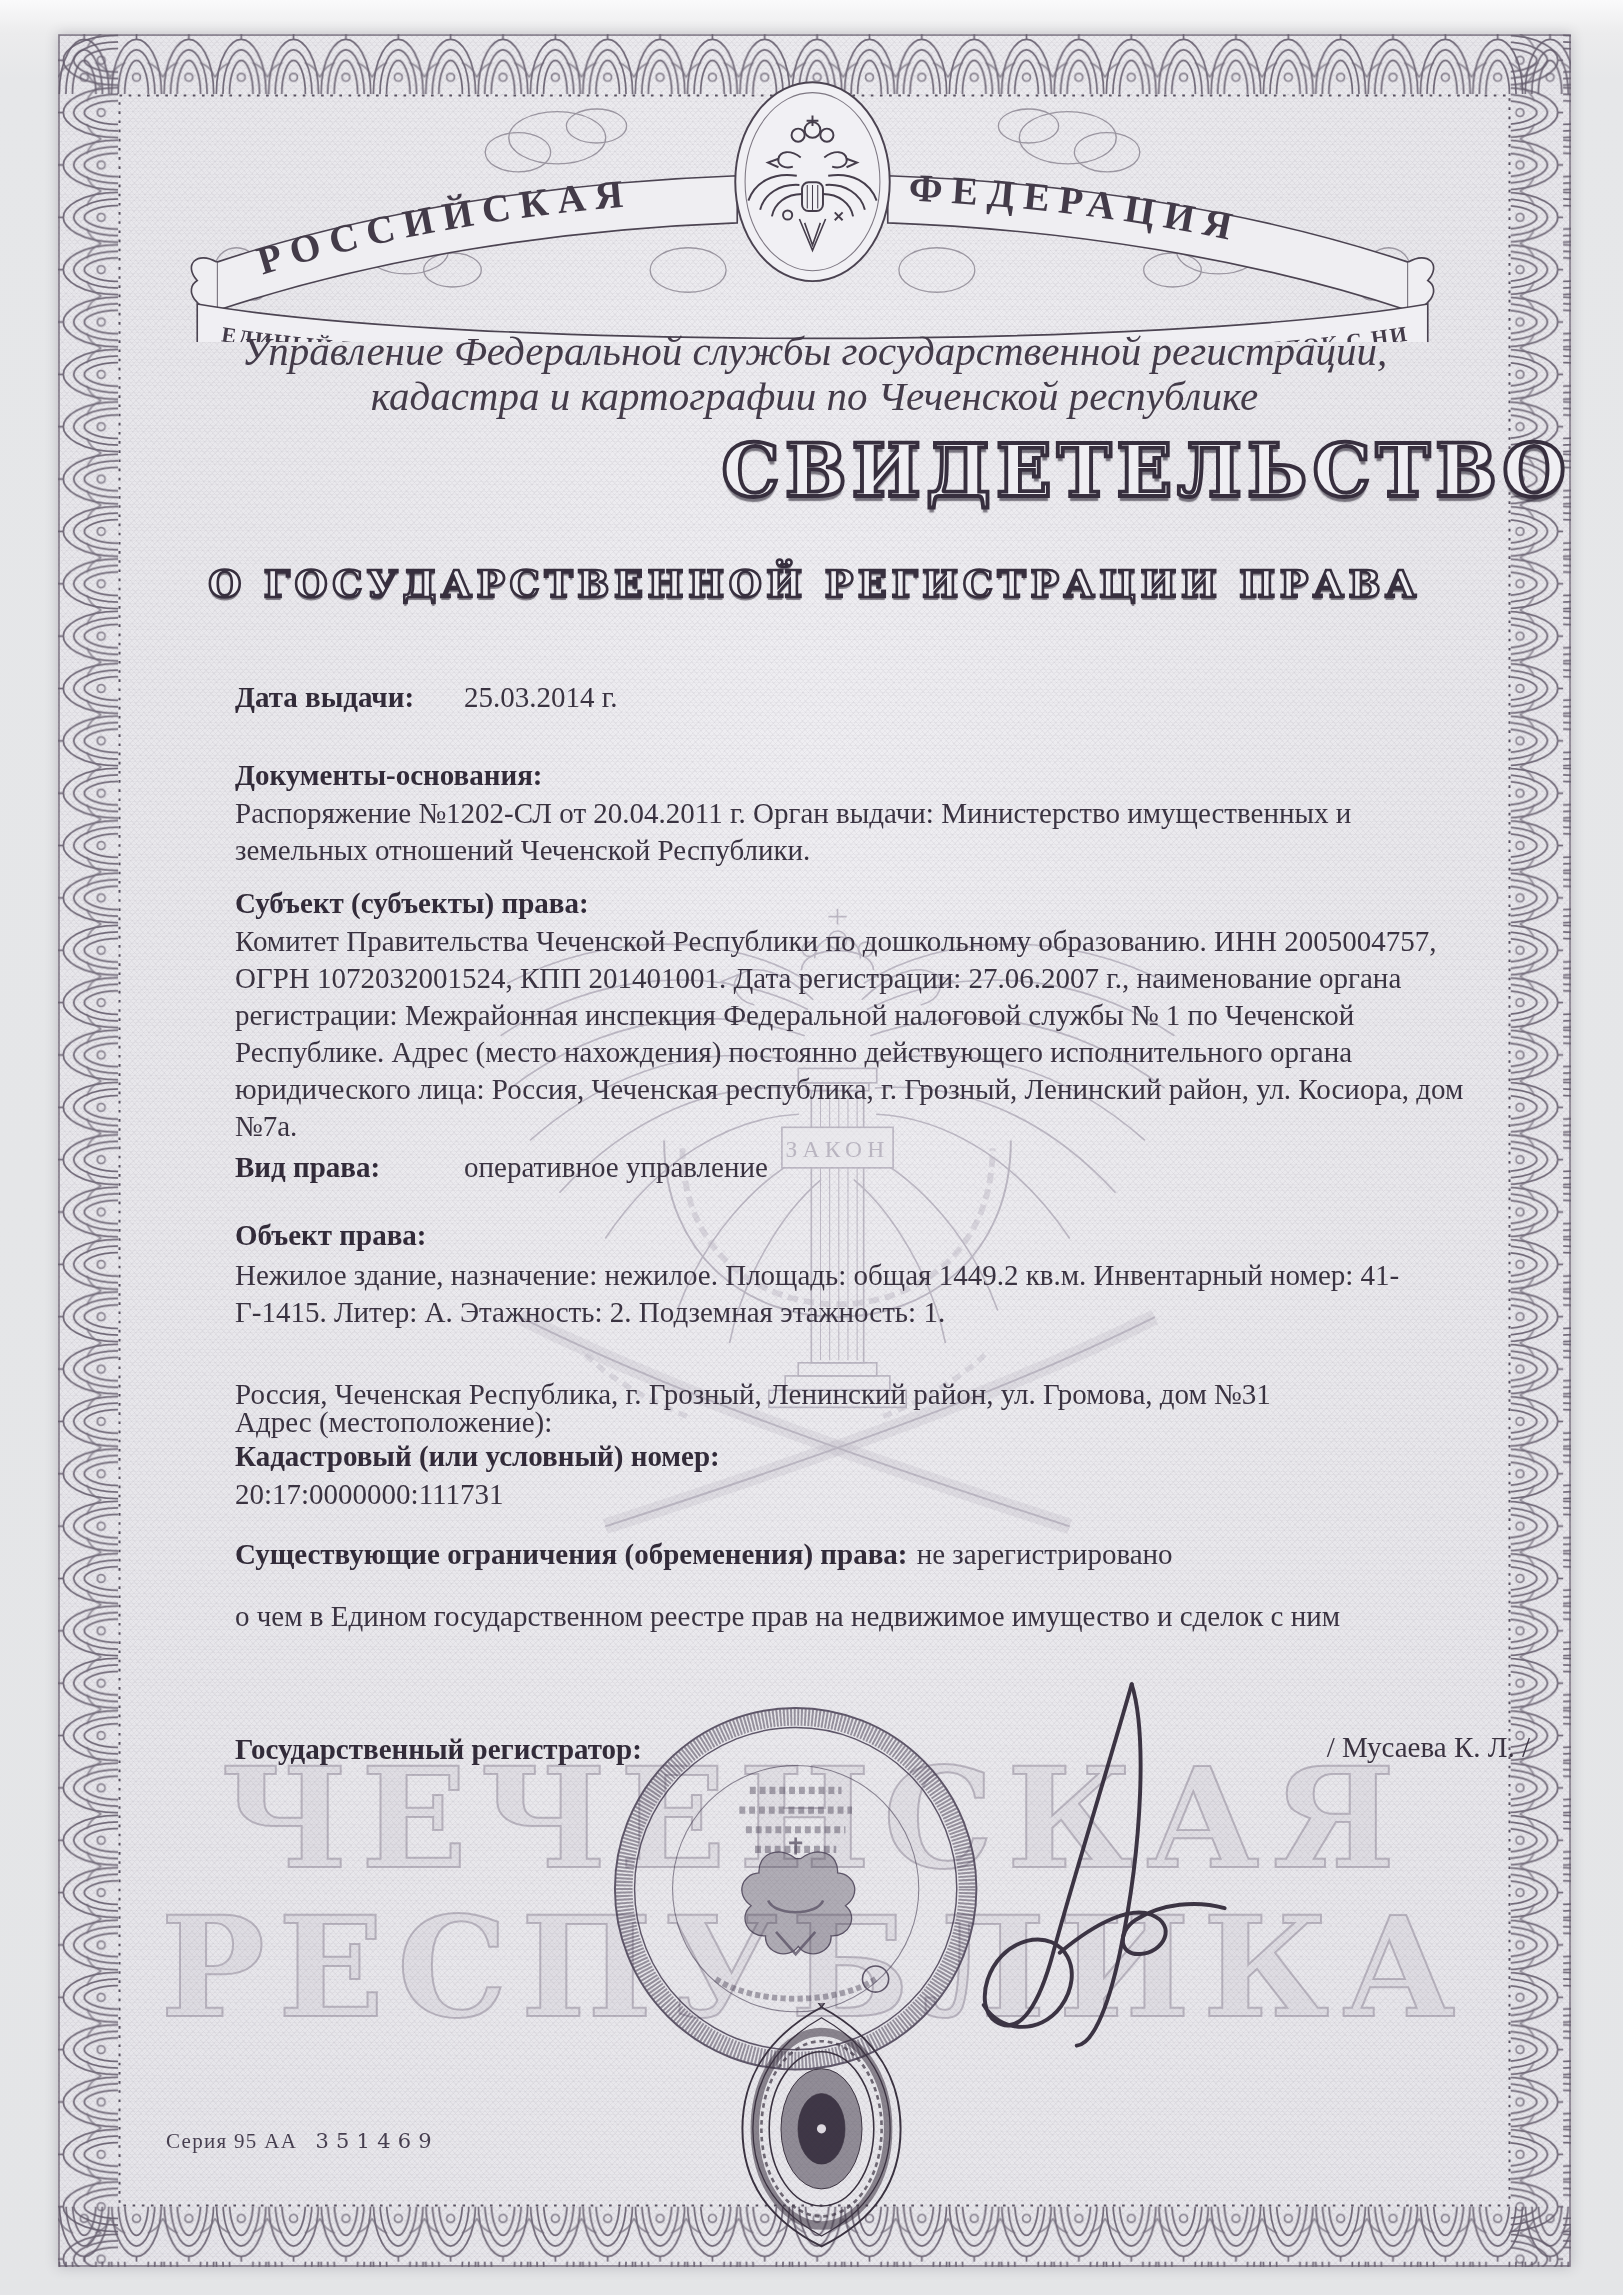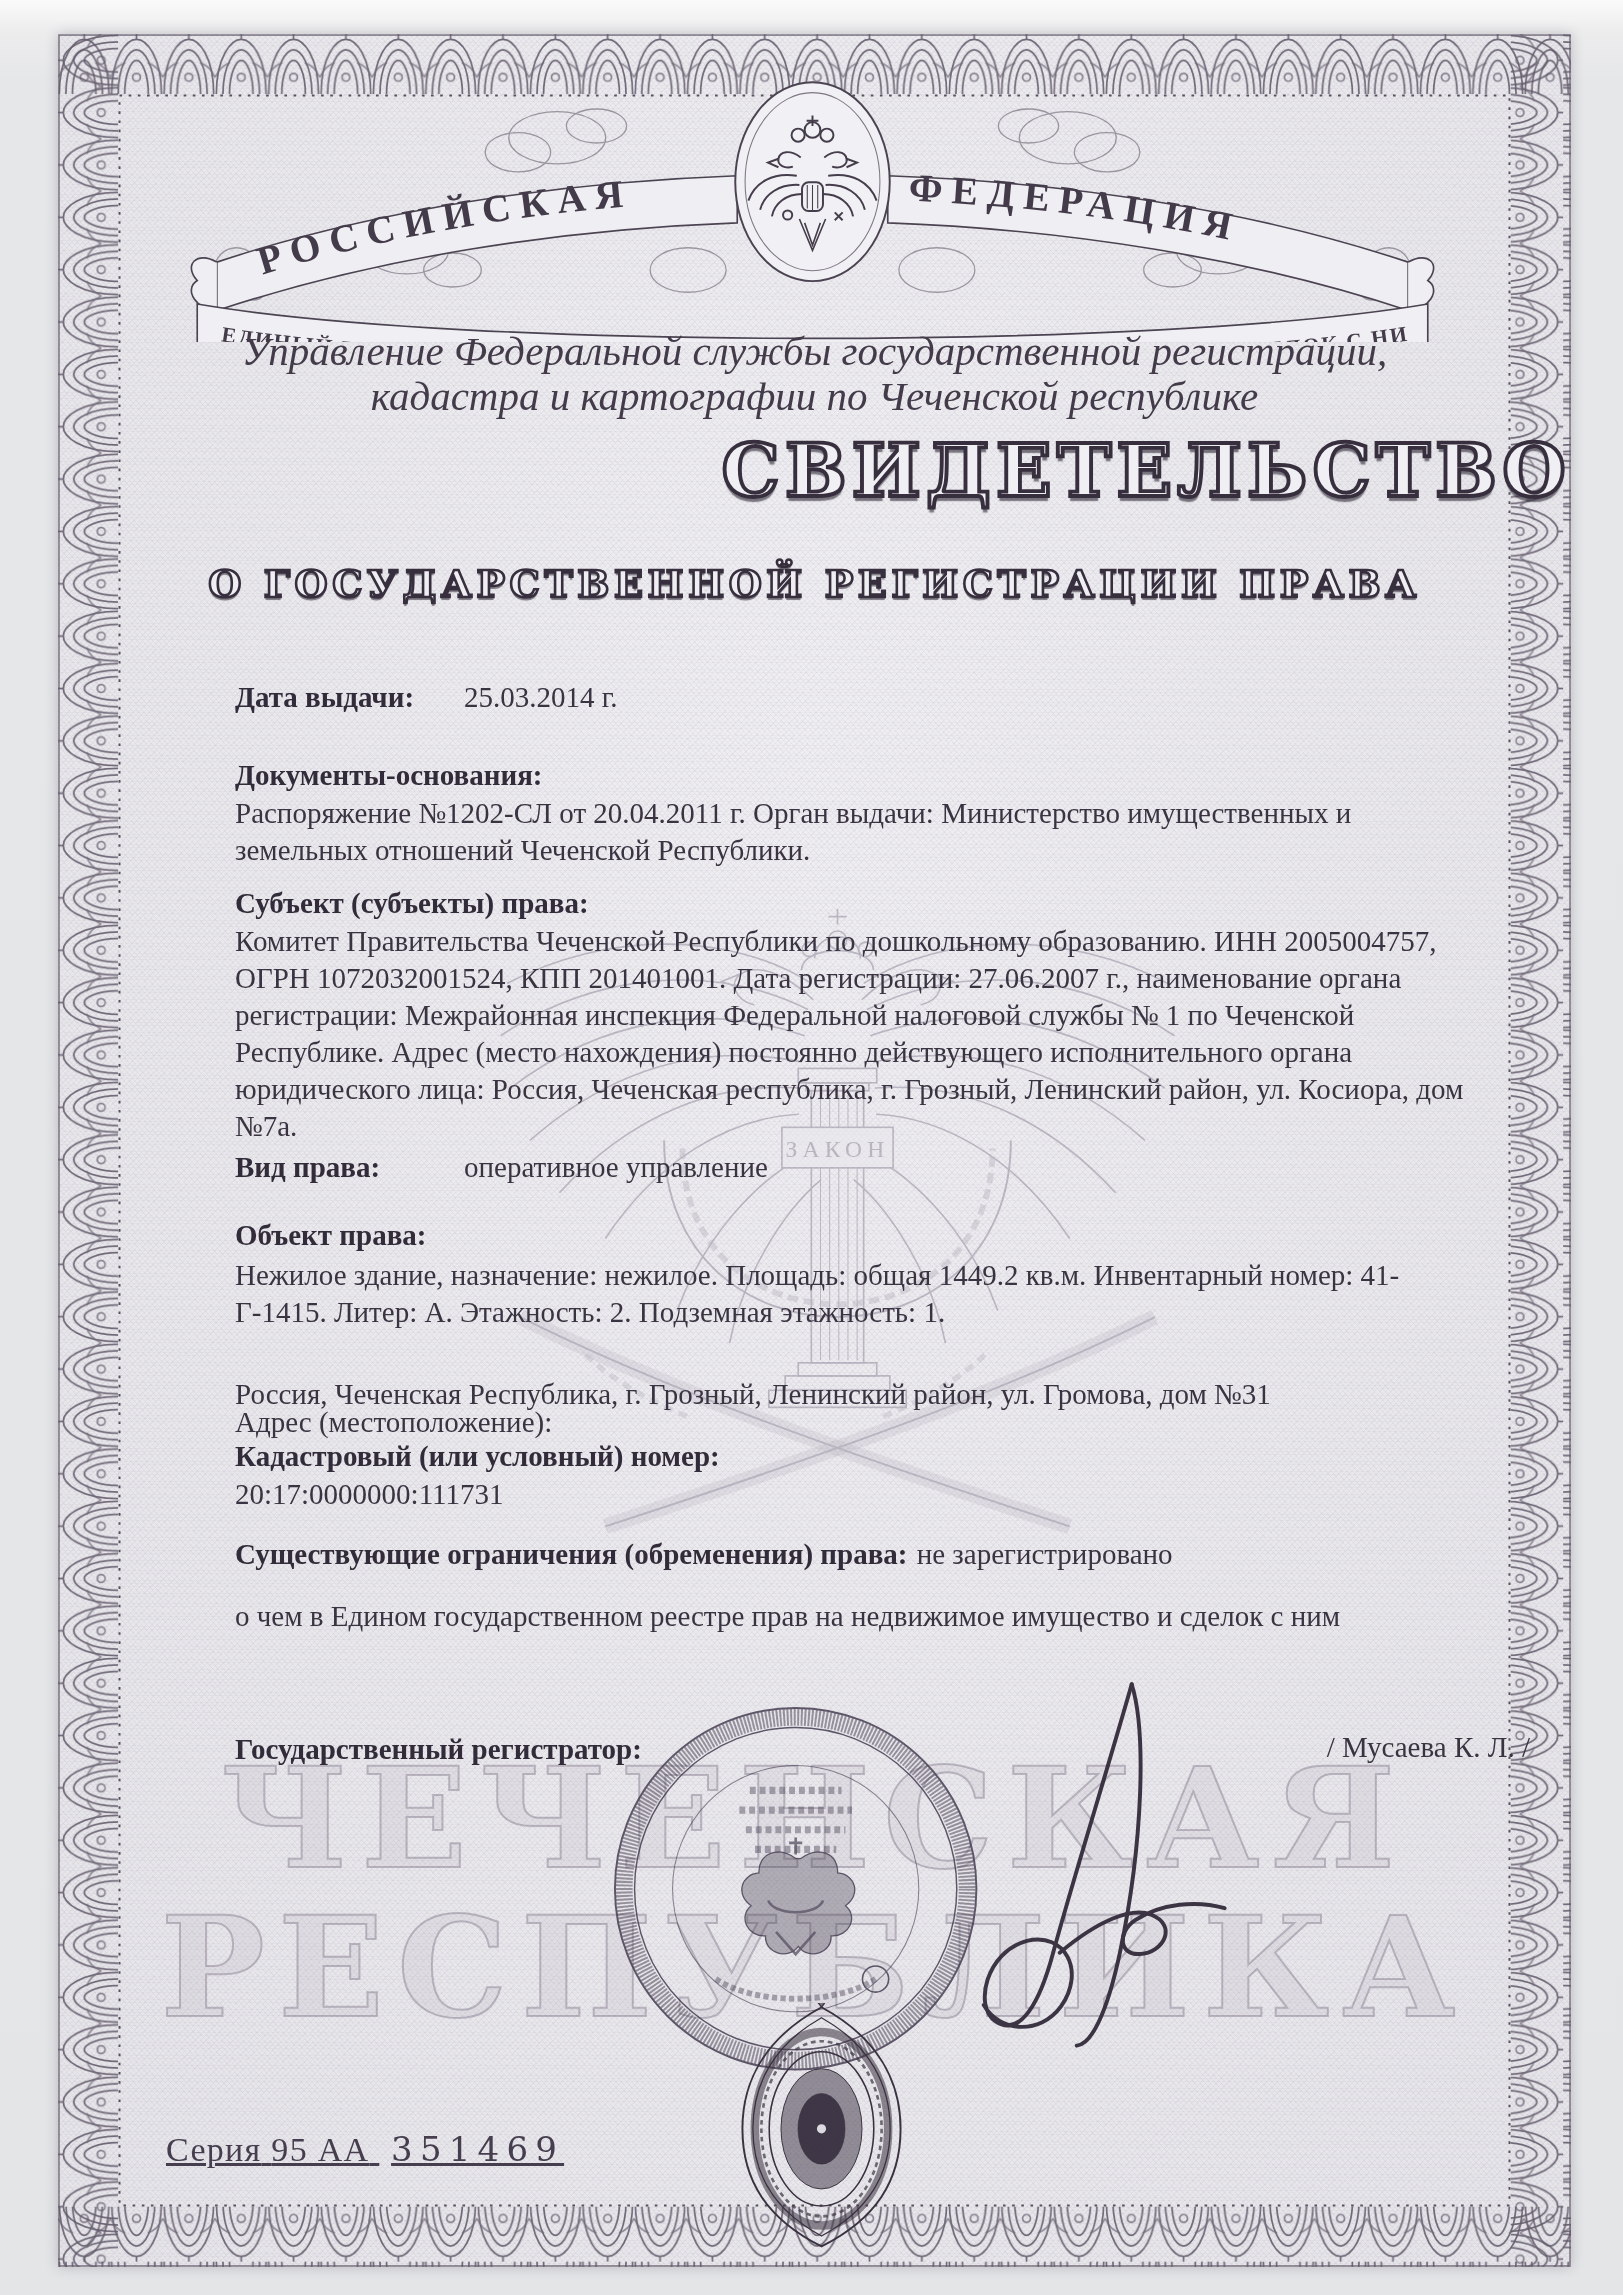--- a/index.html
+++ b/index.html
@@ -52,21 +52,21 @@
   .fld{position:absolute;left:177px;z-index:4;color:#3a3341;font-size:29px;line-height:37px;width:1240px;}
   .lbl{font-weight:bold;color:#322b39;}
   .lbl-w{display:inline-block;width:229px;font-weight:bold;color:#322b39;}
   .val-gap{margin-left:9.2px;}
   .registrar-name{position:absolute;right:41px;top:1697px;z-index:4;color:#3a3341;font-size:29px;}
   .stamp-svg{position:absolute;left:553px;top:1670px;z-index:5;}
   .sig-svg{position:absolute;left:766px;top:1611px;z-index:6;}
   .rosette-svg{position:absolute;left:623px;top:1969px;z-index:5;}
   .serial{
     position:absolute;left:108px;top:2095px;z-index:6;color:#463e4f;
-    font-size:34px;letter-spacing:1.3px;text-decoration:underline;
+    font-size:21px;letter-spacing:1.3px;
   }
   .serial .num{letter-spacing:7.2px;margin-left:11.8px;font-family:"DejaVu Serif", serif;}
   svg text{font-family:"Liberation Serif", serif;}
 </style>
 </head>
 <body>
 
 <div class="document">
 
   <svg class="border-svg" width="1513" height="2233" viewBox="0 0 2312 3412">

